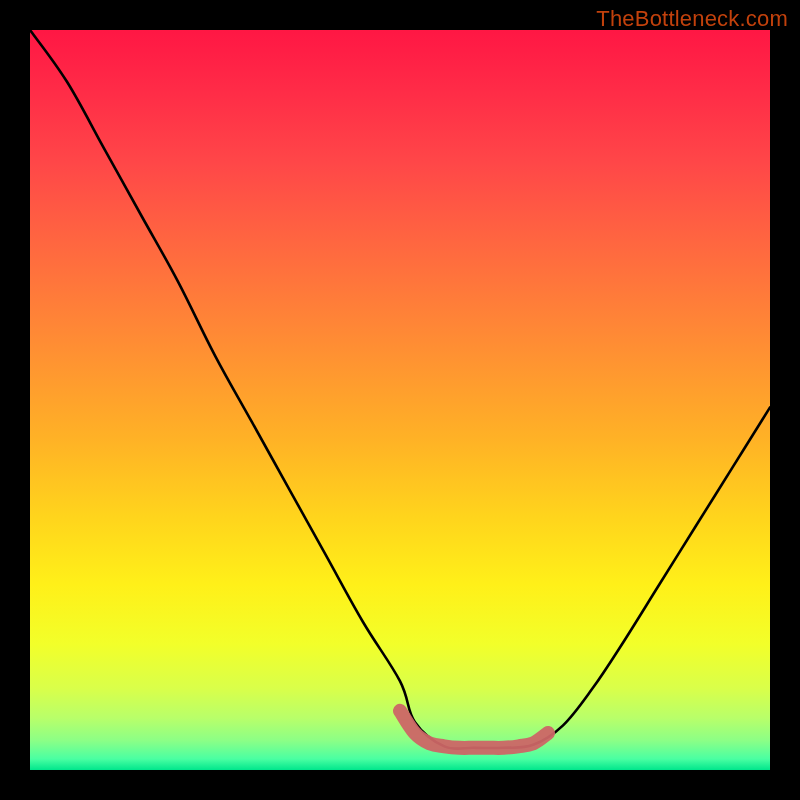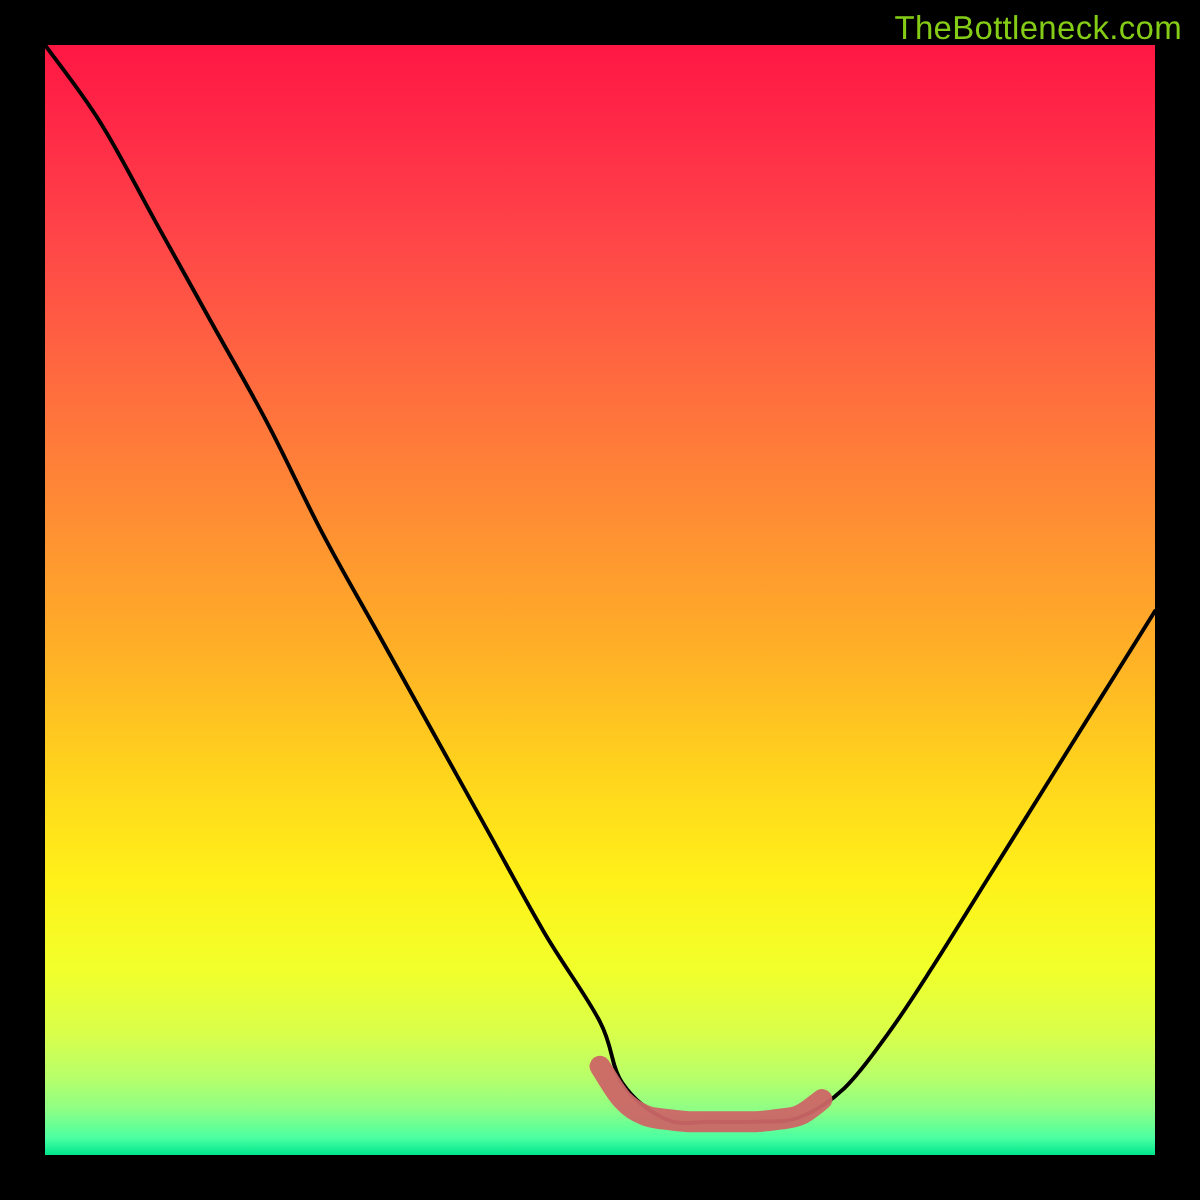--- a/index.html
+++ b/index.html
@@ -37,21 +37,21 @@
     position: absolute;
     left: 0;
     top: 0;
     width: 100%;
     height: 100%;
   }
   .watermark {
     position: absolute;
     top: 6px;
     right: 12px;
-    color: #84cc16;
+    color: #c2410c;
     font-size: 22px;
     letter-spacing: 0.2px;
     font-weight: 500;
     text-align: right;
   }
 </style>
 </head>
 <body>
 
 <div class="frame">

